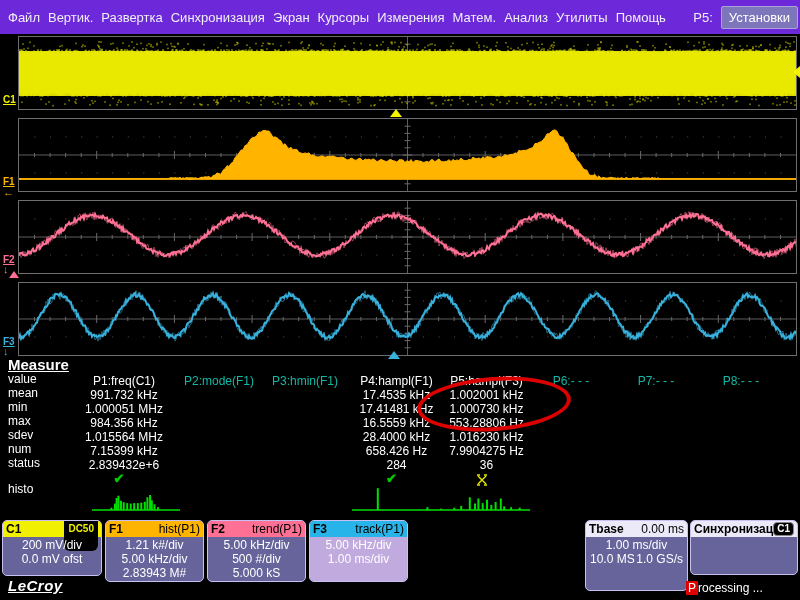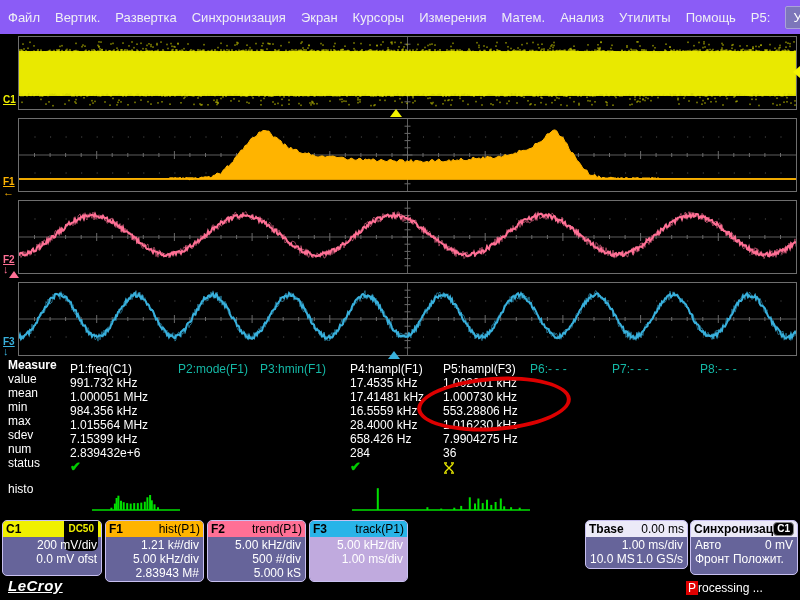--- a/index.html
+++ b/index.html
@@ -1,57 +1,57 @@
 <!DOCTYPE html>
 <html><head>
 <meta charset="utf-8">
 <style>
   html,body{margin:0;padding:0;width:800px;height:600px;background:#000;overflow:hidden;
     font-family:"Liberation Sans",sans-serif;-webkit-font-smoothing:none;}
   
-  .menubar{position:absolute;left:0;top:0;width:800px;height:34px;background:#8b5cf6;
-    display:flex;align-items:center;gap:15px;padding-left:8px;box-sizing:border-box;color:#efeff5;font-size:13px;}
+  .menubar{position:absolute;left:0;top:0;width:800px;height:34px;background:#6d28d9;
+    display:flex;align-items:center;gap:8px;padding-left:8px;box-sizing:border-box;color:#efeff5;font-size:13px;}
   .menubar .mi{white-space:nowrap;cursor:default;}
   .mi-p5{margin-left:auto;}
   .setupbtn{background:#7d76ba;border:1px solid #aaa2d8;border-radius:2px;color:#fff;
     padding:3px 7px;margin-right:2px;font-size:13px;}
   
   .panel{position:absolute;left:18px;width:777px;height:72px;border:1px solid #6e6e6e;background:#000;box-sizing:content-box;}
   .panel svg{display:block;width:777px;height:72px;}
   .chlabel{position:absolute;left:3px;font-size:10px;font-weight:bold;text-decoration:underline;}
   .charrow{position:absolute;left:3px;font-size:11px;font-weight:bold;line-height:8px;}
   .tri{position:absolute;width:0;height:0;}
   .tri-up-y{left:390px;top:109px;border-left:6px solid transparent;border-right:6px solid transparent;border-bottom:8px solid #f5f500;}
   .tri-left-y{left:793px;top:66px;border-top:6px solid transparent;border-bottom:6px solid transparent;border-right:7px solid #f5f500;}
   .tri-up-p{left:9px;top:271px;border-left:5px solid transparent;border-right:5px solid transparent;border-bottom:7px solid #ff7095;}
   .tri-up-c{left:388px;top:351px;border-left:6px solid transparent;border-right:6px solid transparent;border-bottom:8px solid #38b0dc;}
   
   .measure{position:absolute;left:0;top:358px;width:800px;color:#fff;font-size:12px;}
   .mrowlabels{position:absolute;left:8px;top:0;width:62px;line-height:14px;}
-  .mrowlabels .t{font-weight:bold;font-size:12px;}
+  .mrowlabels .t{font-weight:bold;font-size:15px;text-decoration:underline;}
   .mrowlabels .histo{margin-top:12px;}
-  .mcol{position:absolute;top:4px;text-align:left;line-height:14px;white-space:nowrap;}
+  .mcol{position:absolute;top:16px;text-align:center;line-height:14px;white-space:nowrap;}
   .mhead{color:#fff;}
   .mhead.off{color:#14b8a6;}
   .mstat{height:14px;padding-right:10px;}
   .check{color:#00cc00;font-size:13px;font-weight:bold;}
   .pendicon{display:inline-block;vertical-align:middle;}
   
   .histostrip svg{position:absolute;overflow:visible;}
   
   .redellipse{position:absolute;left:417px;top:377px;width:146px;height:46px;border:4px solid #dd0000;
     border-radius:50%;transform:rotate(-4deg);pointer-events:none;}
   
   .dbox{position:absolute;top:520px;border:1px solid #c8c0f0;border-radius:5px;background:#66649a;
     overflow:hidden;box-sizing:border-box;color:#fff;font-size:12px;}
   .dbox .hd{height:16px;line-height:16px;color:#000;font-weight:bold;padding:0 3px;display:flex;align-items:center;}
   .dbox .hd .ttl{flex:0 0 auto;}
   .dbox .hd .sub{margin-left:auto;font-weight:normal;}
   .dbox .bd{padding:1px 4px 2px 4px;line-height:14px;}
-  .dbox .r{text-align:right;}
+  .dbox .r{text-align:center;}
   .dbox .lr{display:flex;justify-content:space-between;}
   .badge-dc{margin-left:auto;background:#000;color:#f0f000;border-radius:6px;padding:16px 4px;font-size:10px;font-weight:bold;line-height:12px;}
   .badge-c1{margin-left:auto;background:#000;color:#fff;border-radius:4px;padding:0 3px;font-size:10px;font-weight:bold;line-height:12px;border:1px solid #888;}
   .hd-c1{background:#f0f000;}
   .hd-f1{background:#ffb400;}
   .hd-f2{background:#ff7095;}
   .hd-f3{background:#28b4e8;}
   .hd-tb{background:#eceaf8;}
   .bd-f3{background:#c0aade;}
   
@@ -284,41 +284,34 @@
 <div class="dbox" style="left:309px;width:99px;height:62px">
   <div class="hd hd-f3">
     <span class="ttl">F3</span>
     <span class="sub">track(P1)</span>
   </div>
   <div class="bd bd-f3" style="height:100%">
     <div class="r">5.00 kHz/div</div>
     <div class="r">1.00 ms/div</div>
   </div>
 </div>
-<div class="dbox" style="left:585px;width:103px;height:49px">
+<div class="dbox" style="left:585px;width:103px;height:71px">
   <div class="hd hd-tb">
     <span class="ttl">Tbase</span>
     <span class="sub">0.00 ms</span>
   </div>
   <div class="bd">
     <div class="r">1.00 ms/div</div>
     <div class="lr">
       <span>10.0 MS</span>
       <span>1.0 GS/s</span>
     </div>
   </div>
 </div>
 <div class="dbox" style="left:690px;width:108px;height:55px">
   <div class="hd hd-tb">
     <span class="ttl">Синхронизац</span>
     <span class="badge-c1">C1</span>
   </div>
-  <div class="bd">
-    <div class="lr">
-      <span>Авто</span>
-      <span>0 mV</span>
-    </div>
-    <div>Фронт Положит.</div>
-  </div>
 </div>
 
 <div class="logo">LeCroy</div>
 <div class="proc"><span class="p">P</span><span>rocessing ...</span></div>
 
 </body></html>

